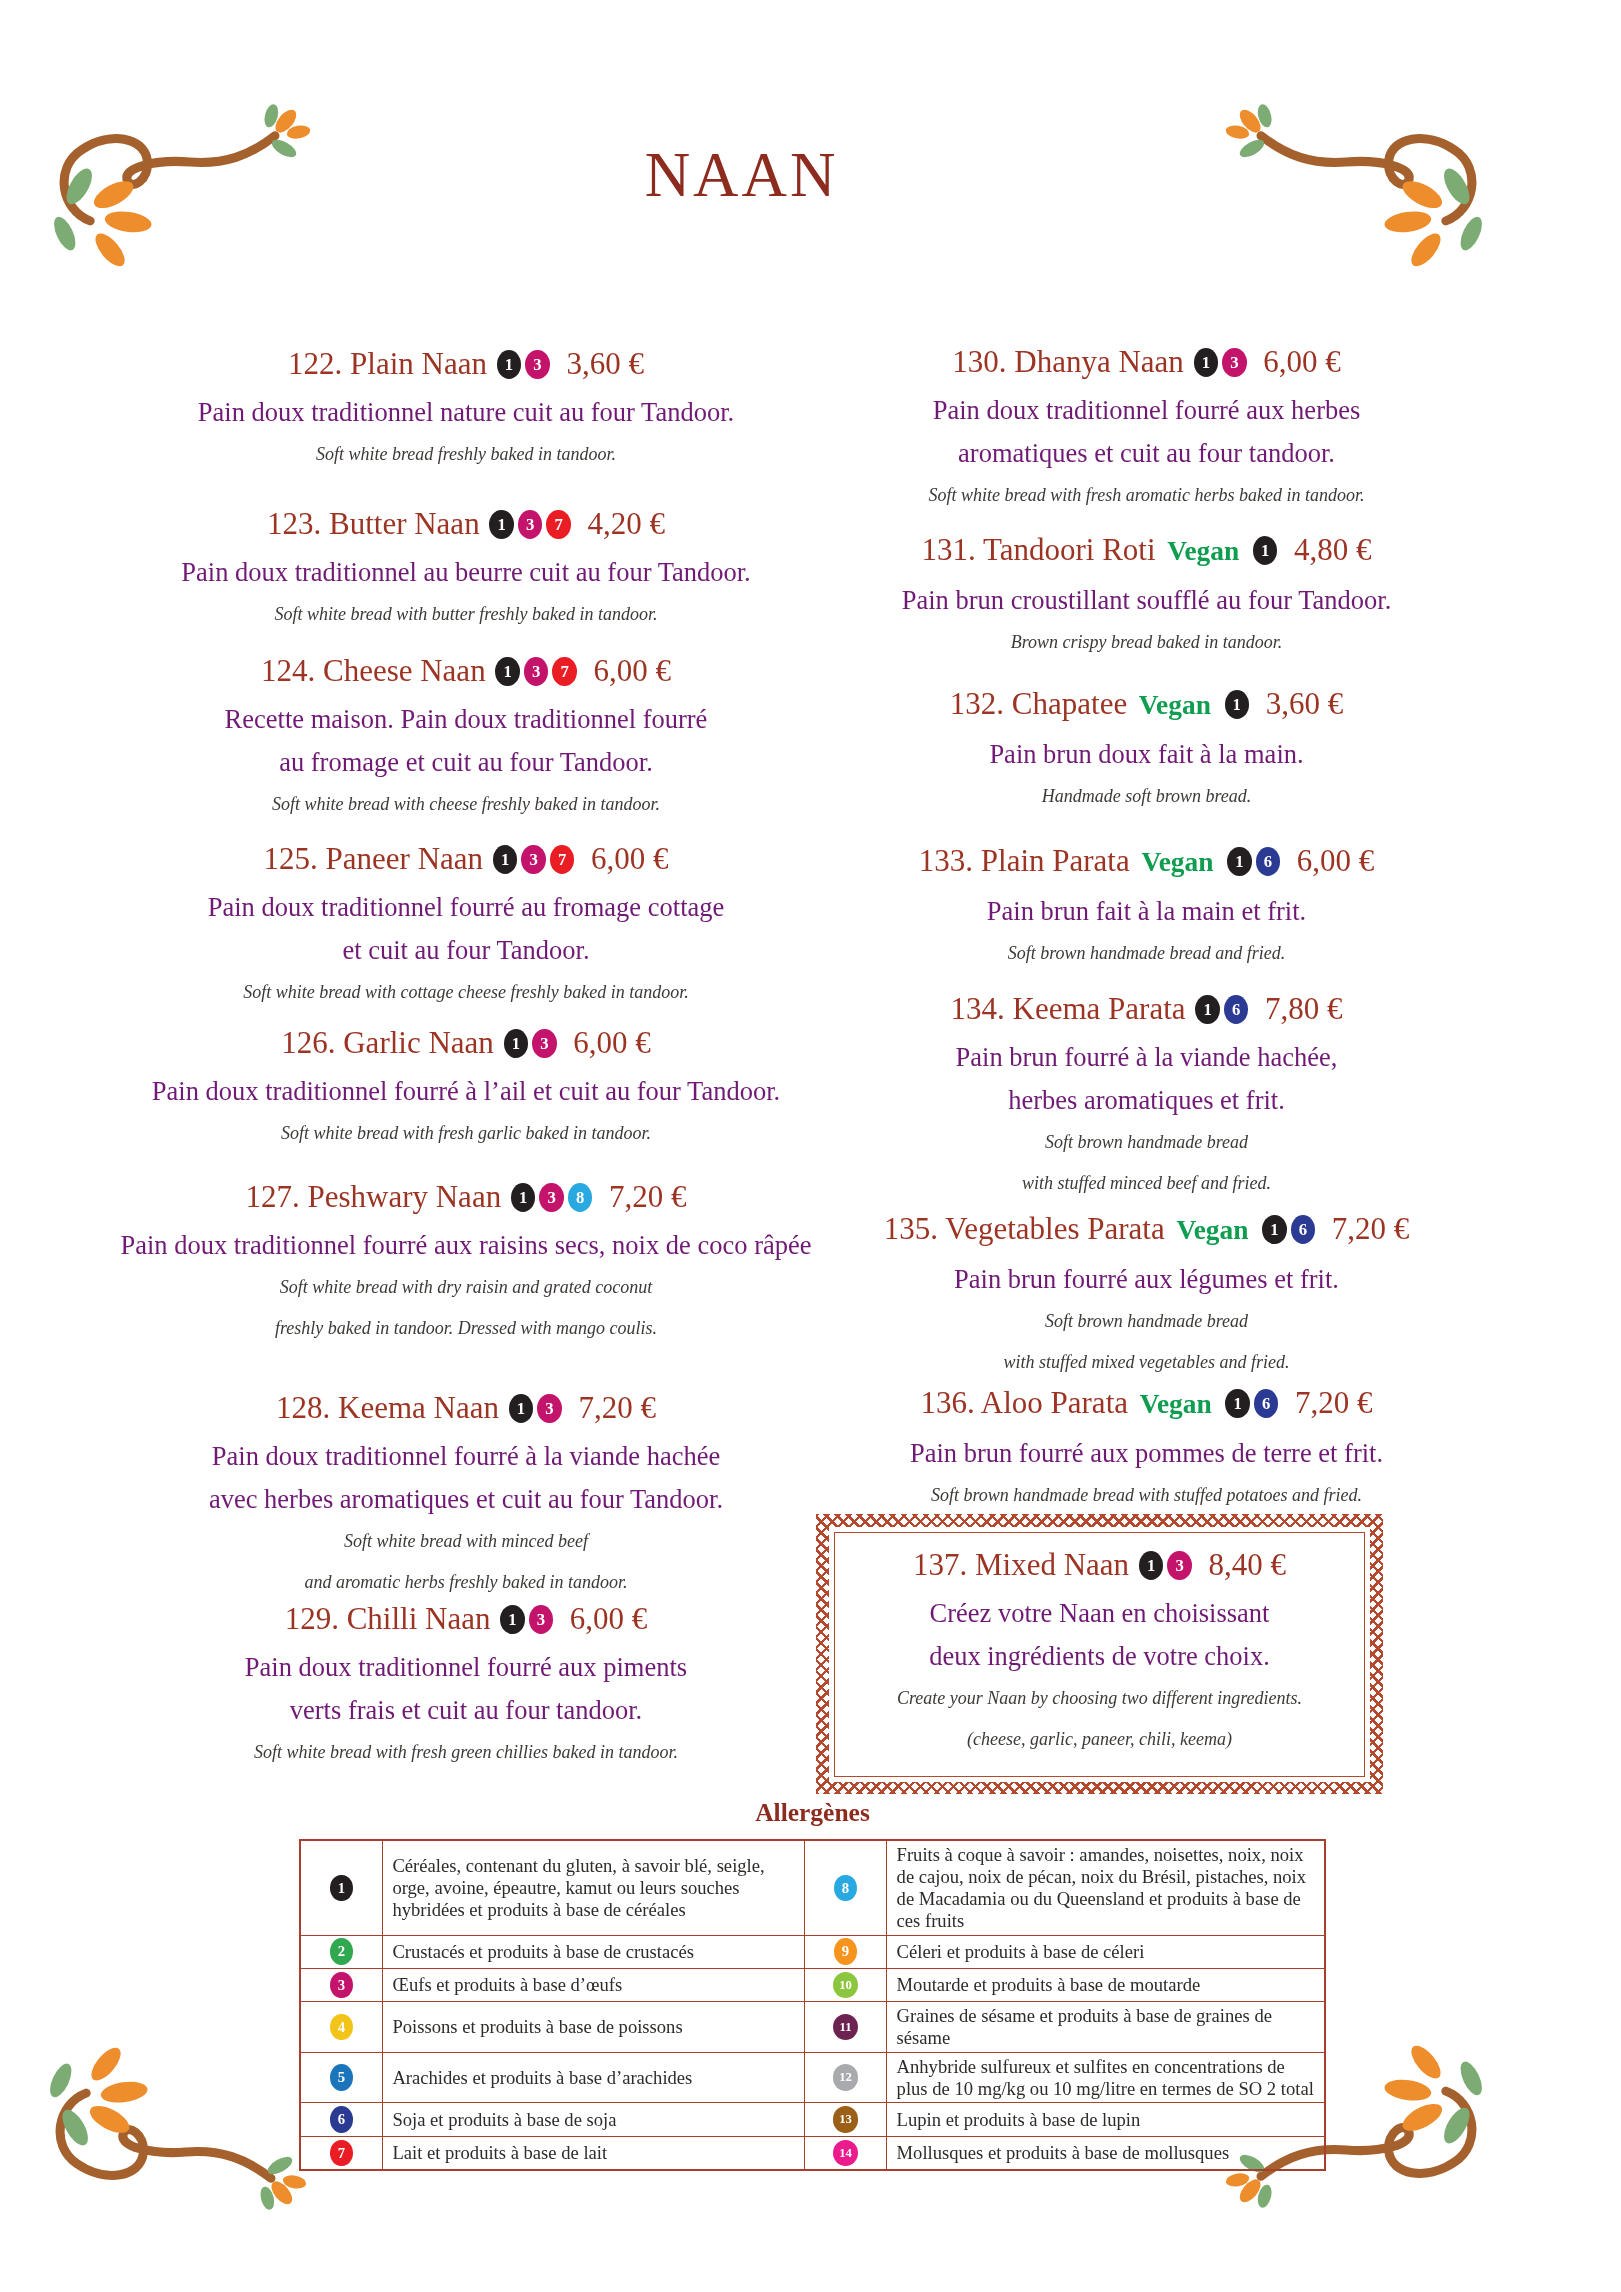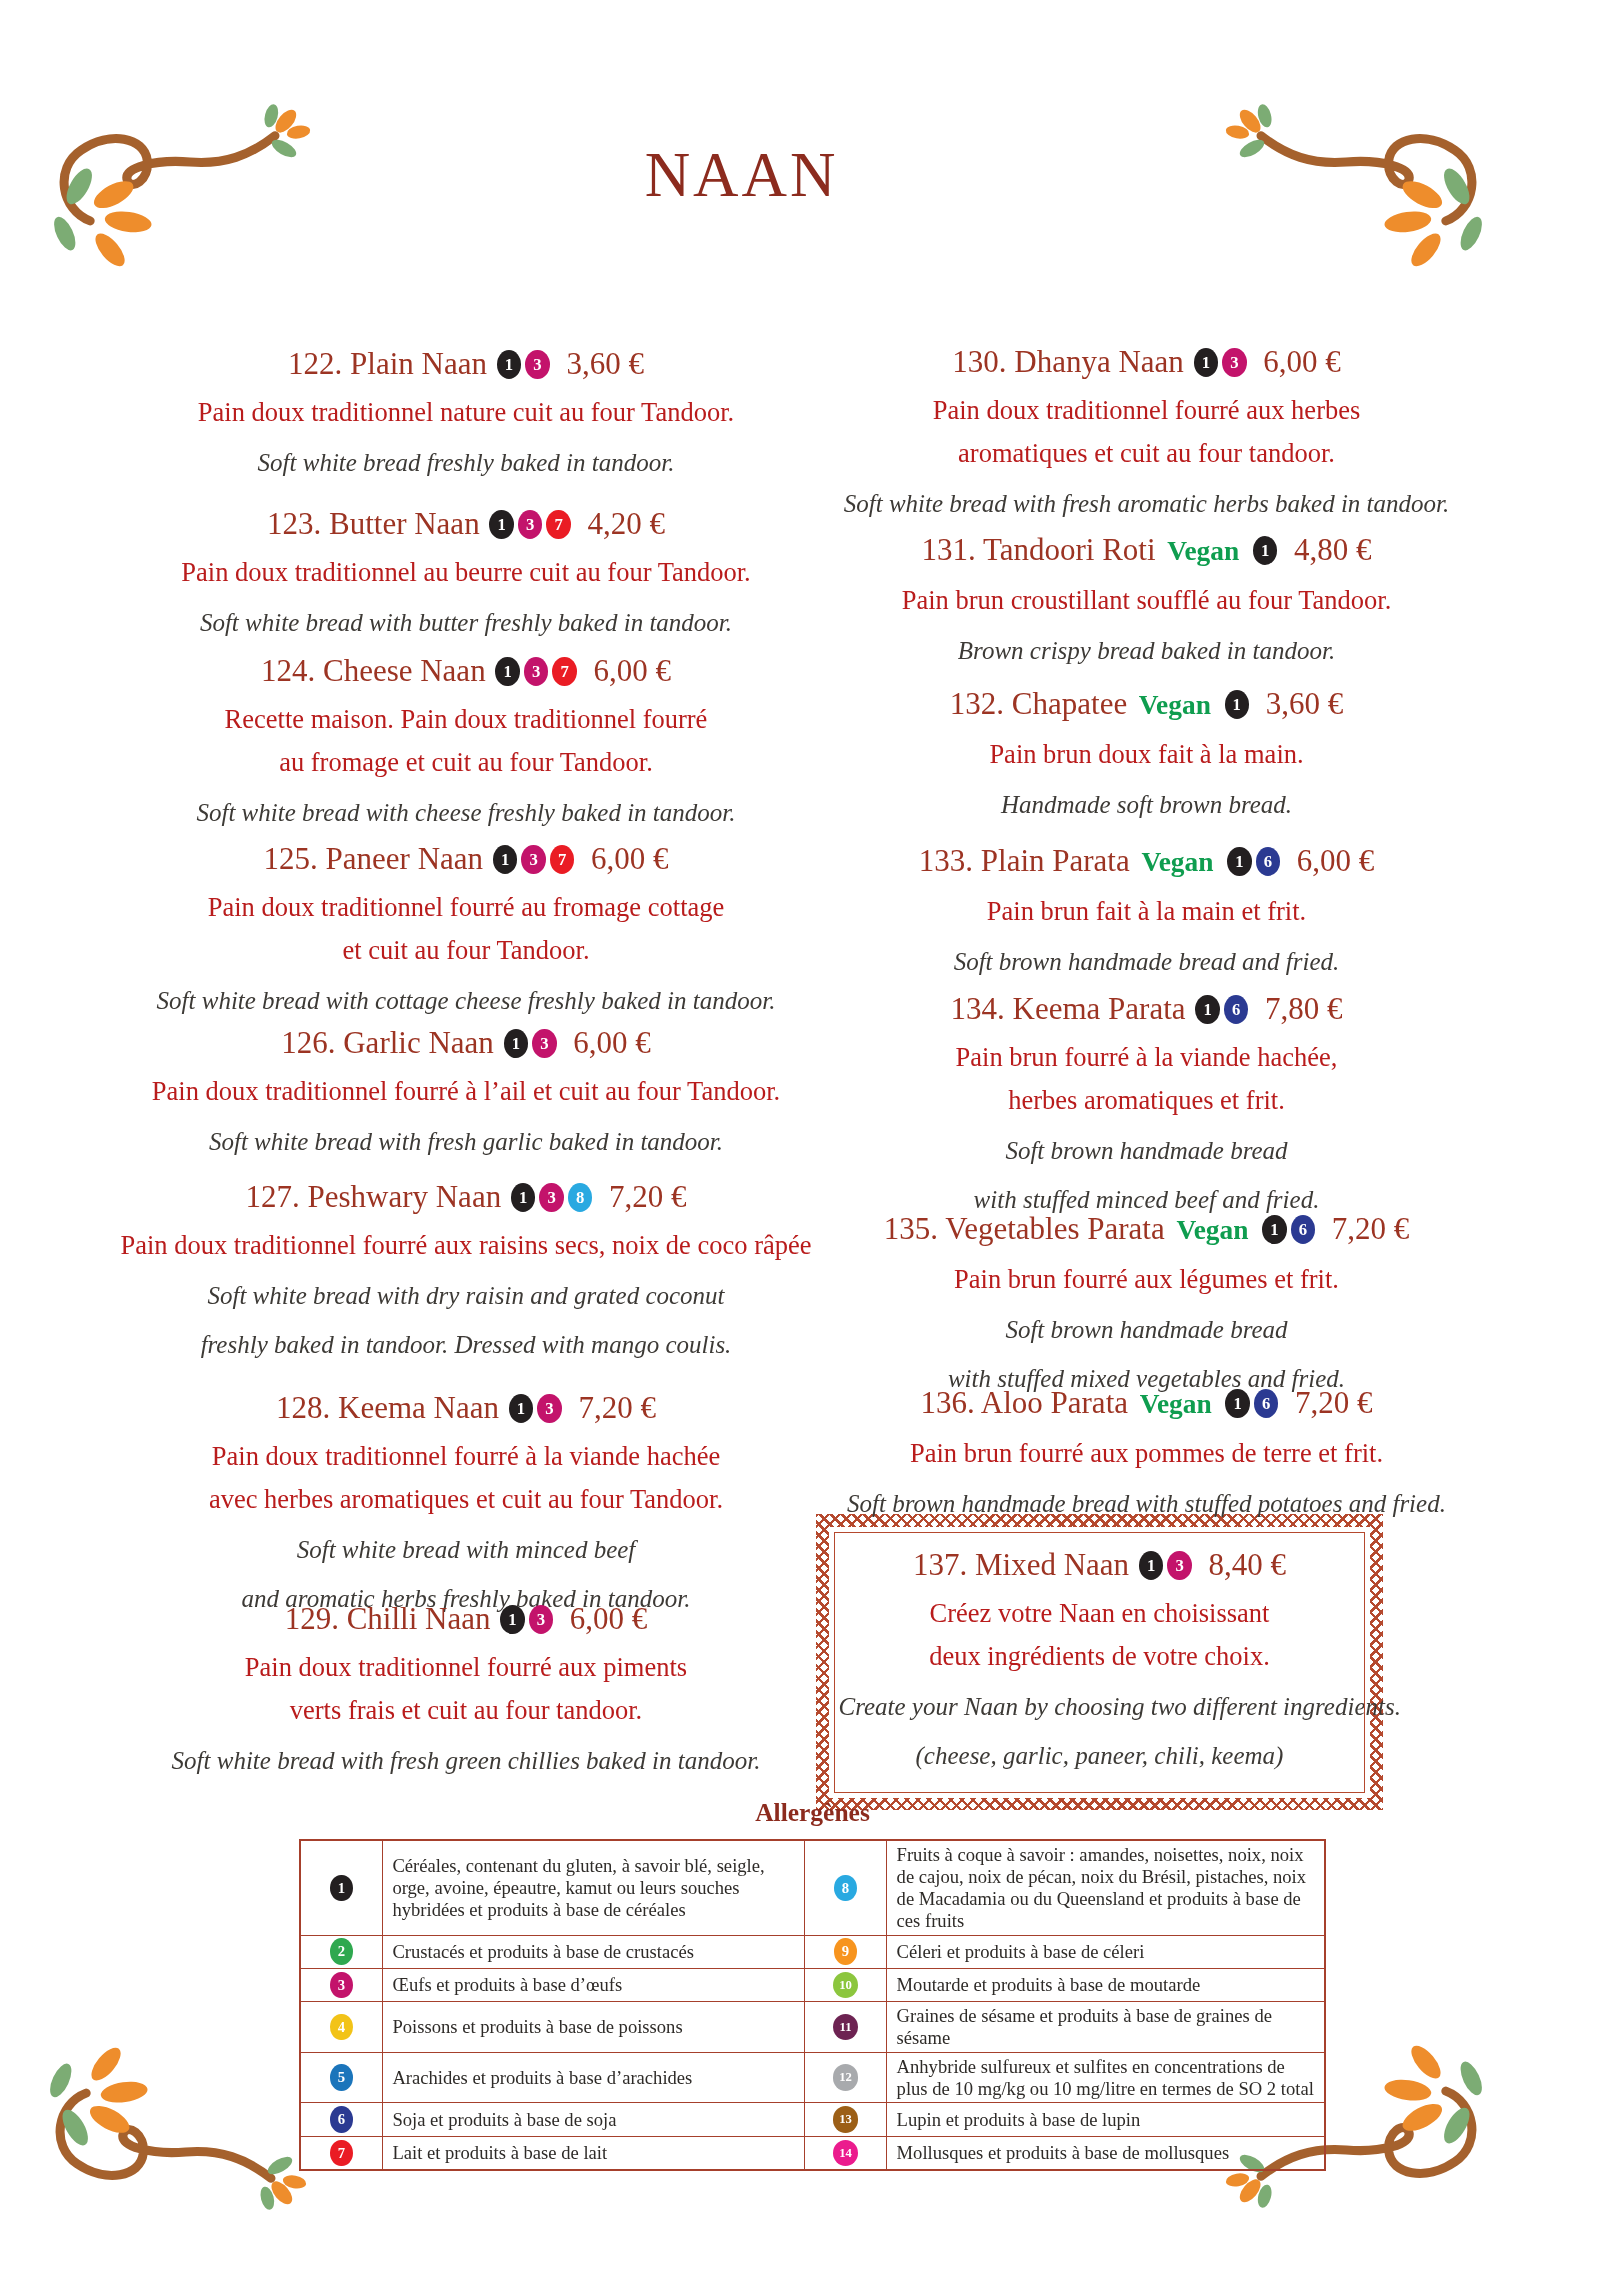--- a/index.html
+++ b/index.html
@@ -18,22 +18,22 @@
   .fl-br{left:1194px;top:2043px;transform:scale(-1,-1);}
 
   
   .item{position:absolute;text-align:center;}
   .item-title{font-size:31px;line-height:41px;color:#9c3423;white-space:nowrap;margin-bottom:6.9px;}
   .vegan{color:#0f9d4f;font-weight:bold;font-size:27.4px;margin:0 3.9px;}
   .price{margin-left:6.9px;}
   .badge{display:inline-block;min-width:24.5px;height:29px;border-radius:50%;
          color:#fff;font-weight:bold;font-size:16.7px;line-height:29px;text-align:center;
          vertical-align:middle;margin:0 2px;position:relative;top:-2.9px;}
-  .fr{font-size:26.5px;line-height:43px;color:#b91c1c;white-space:nowrap;}
-  .en{font-size:25px;line-height:41px;color:#3d3a36;font-style:italic;white-space:nowrap;margin-top:8px;}
+  .fr{font-size:26.5px;line-height:43px;color:#701a75;white-space:nowrap;}
+  .en{font-size:18px;line-height:41px;color:#3d3a36;font-style:italic;white-space:nowrap;}
 
   
   #mixed-box{position:absolute;left:816px;top:1514px;width:567px;padding:12.7px;box-sizing:border-box;
      background:
        repeating-linear-gradient(45deg,#b5492e 0 2.5px,transparent 2.5px 7.8px),
        repeating-linear-gradient(135deg,#b5492e 0 2.5px,transparent 2.5px 7.8px),
        #ffffff;}
   #mixed-inner{position:relative;background:#fff;padding:17.6px 9.8px 21.6px;}
   #mixed-inner::before{content:'';position:absolute;inset:4.9px;border:1.5px solid #b5492e;pointer-events:none;}
   #mixed-inner .item-flow{text-align:center;}

